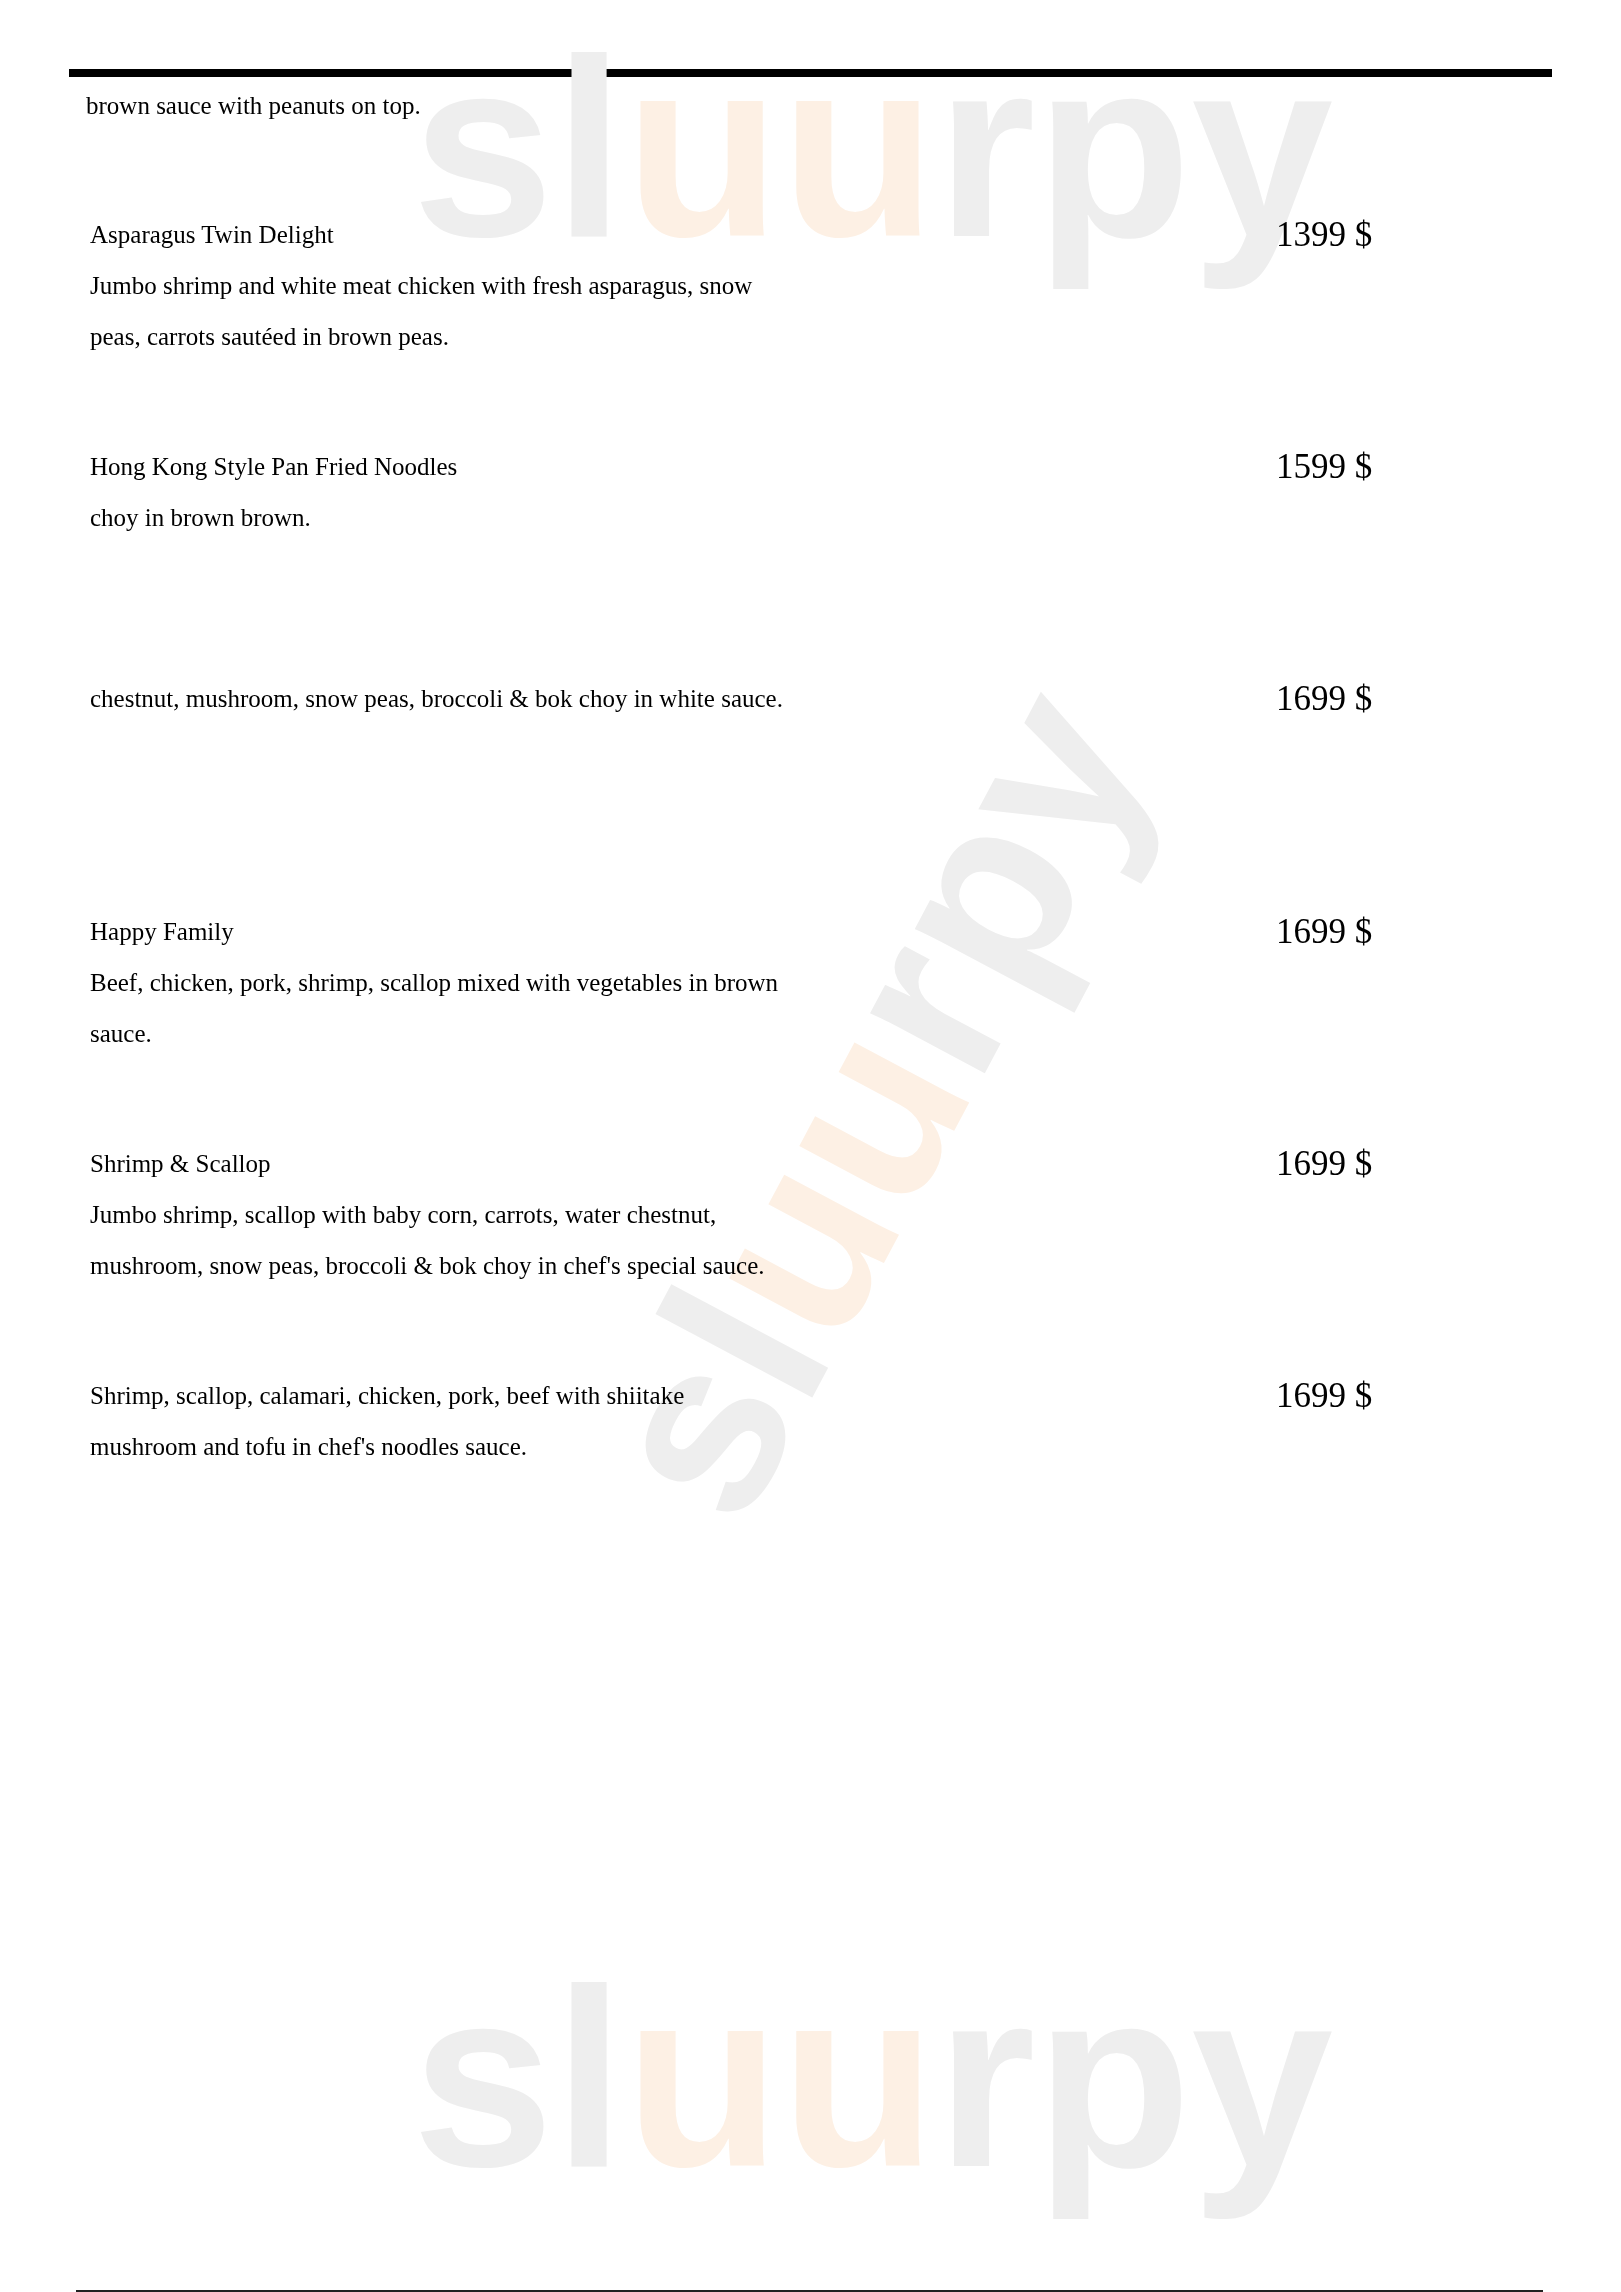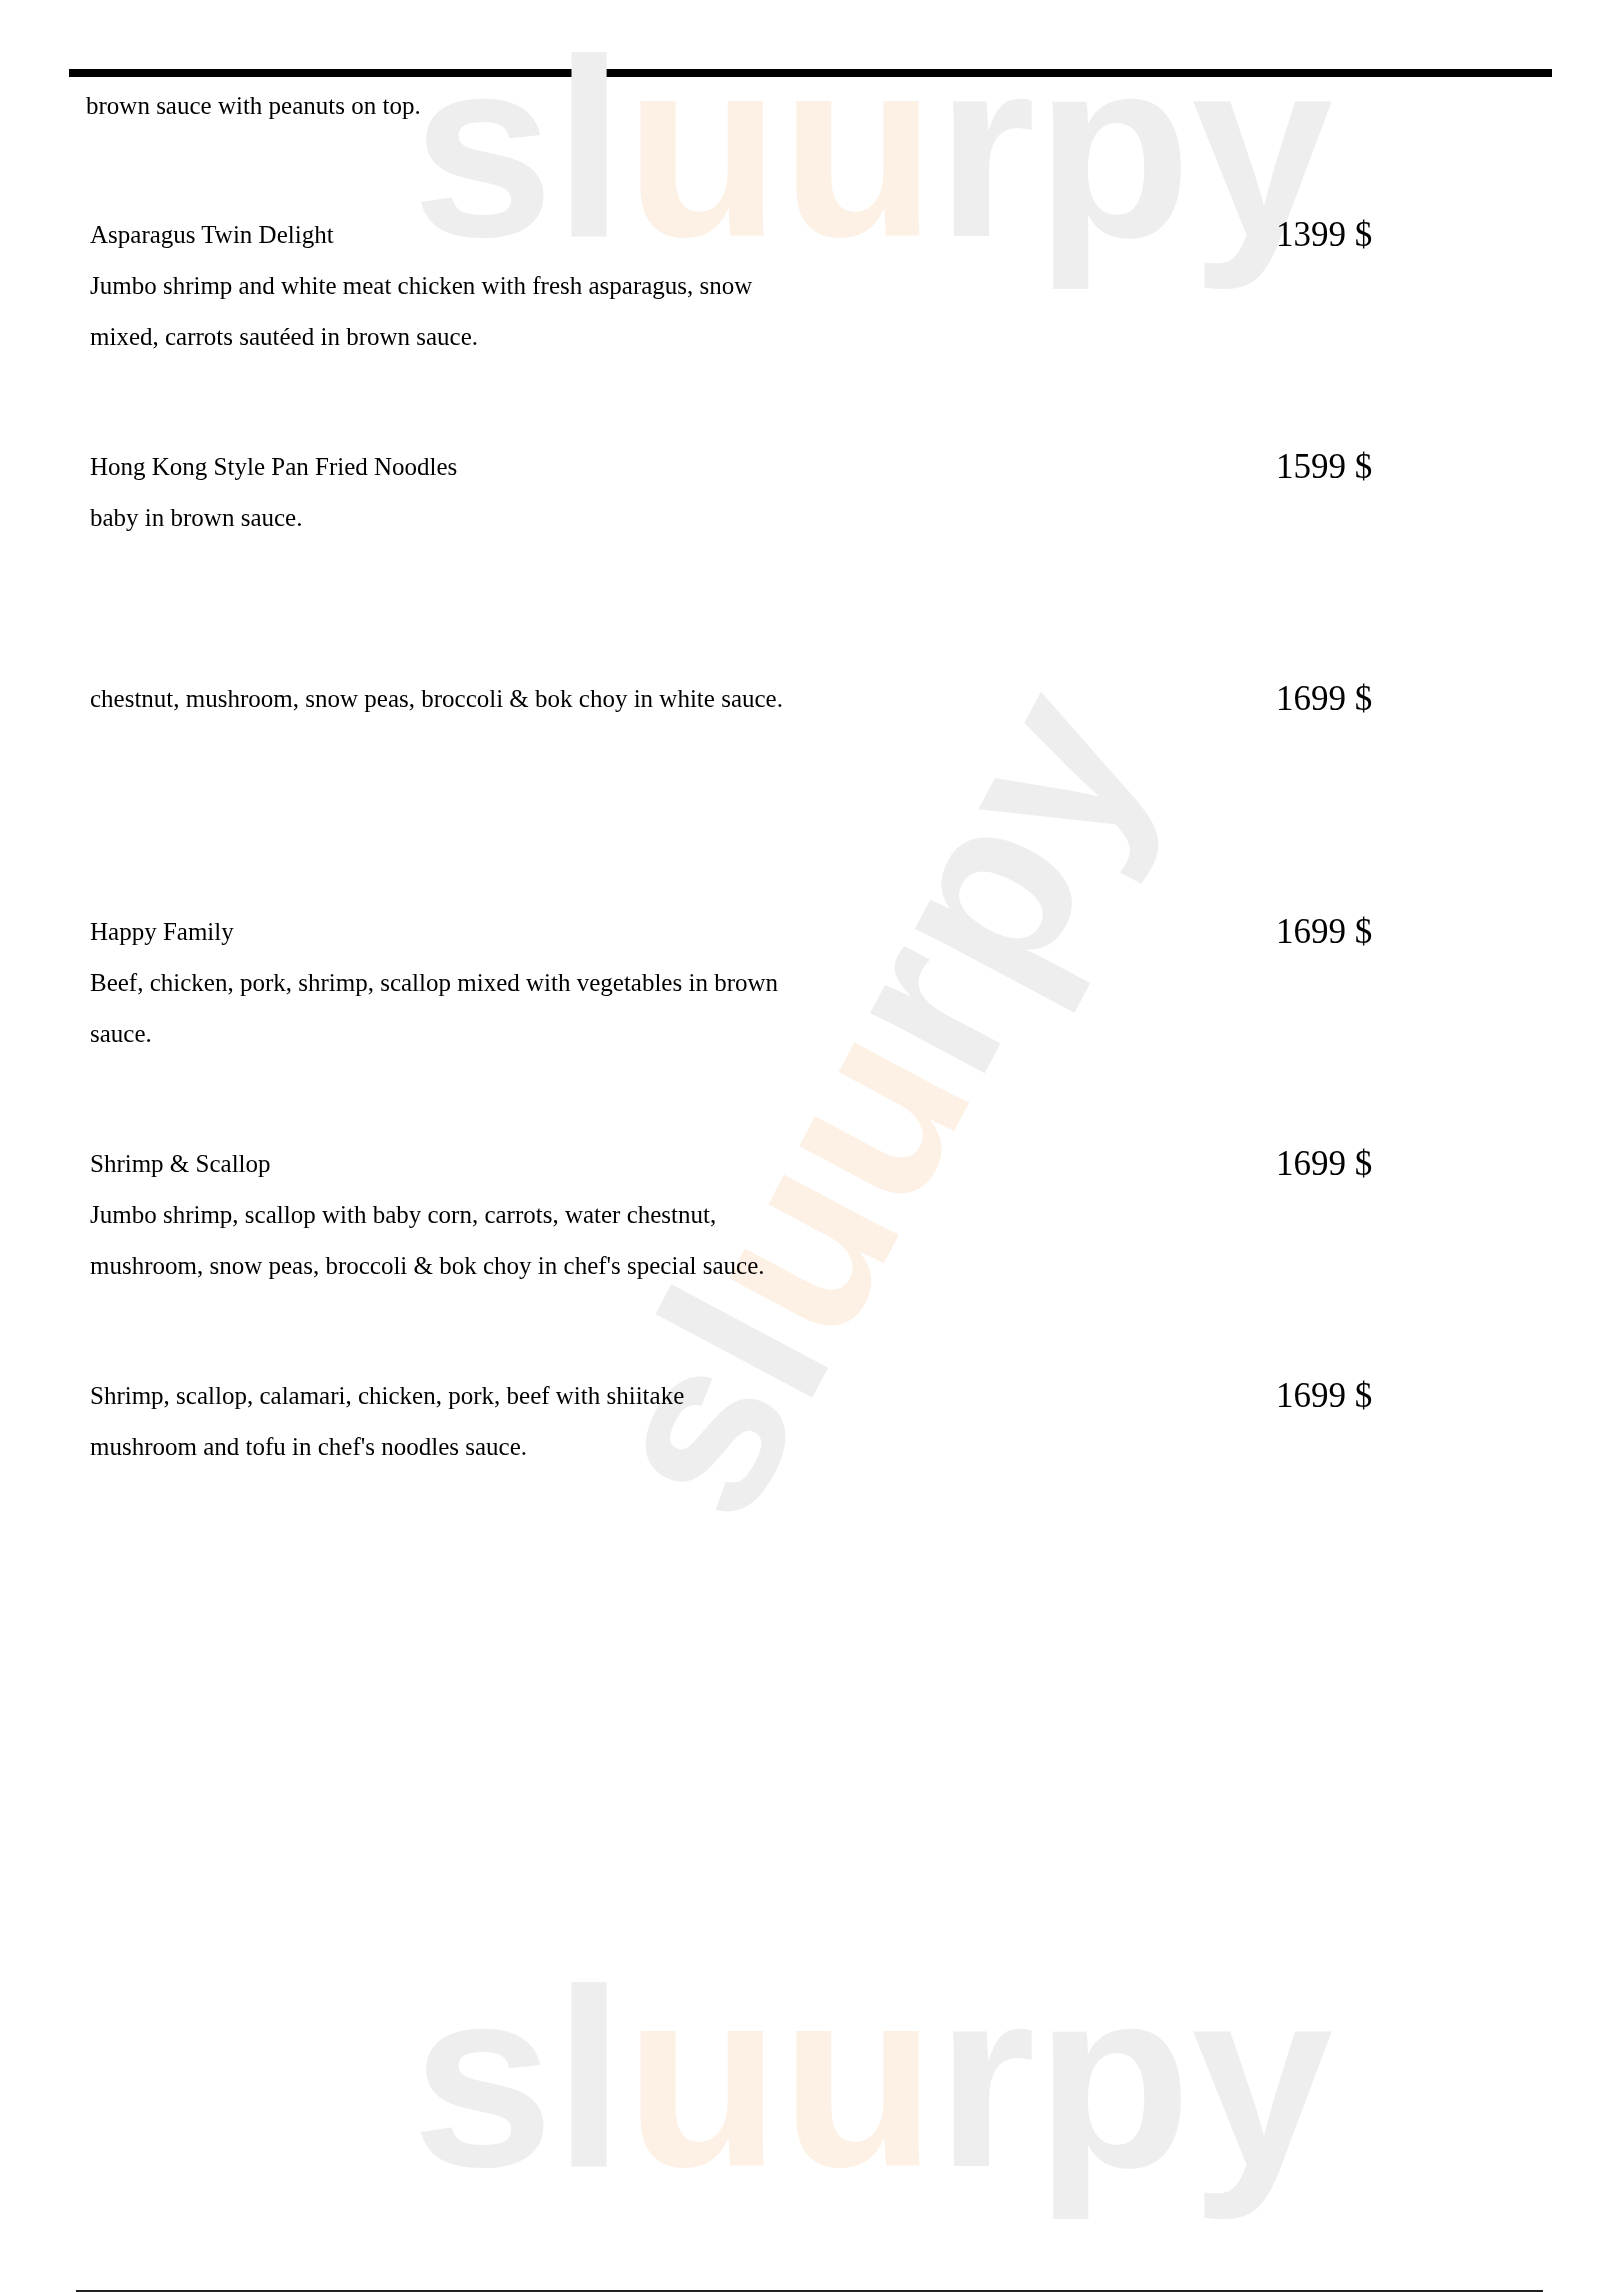--- a/index.html
+++ b/index.html
@@ -28,27 +28,27 @@
 <div class="wm wm1"><span class="g">sl</span><span class="o">uu</span><span class="g">rpy</span></div>
 <div class="wm wm2"><span class="g">sl</span><span class="o">uu</span><span class="g">rpy</span></div>
 <div class="wm wm3"><span class="g">sl</span><span class="o">uu</span><span class="g">rpy</span></div>
 
 <div class="content">
   <div class="line cont">brown sauce with peanuts on top.</div>
 
   <div class="item" style="top:209px">
     <div class="line">Asparagus Twin Delight</div>
     <div class="line">Jumbo shrimp and white meat chicken with fresh asparagus, snow</div>
-    <div class="line">mixed, carrots sautéed in brown sauce.</div>
+    <div class="line">peas, carrots sautéed in brown peas.</div>
     <div class="price">1399 $</div>
   </div>
 
   <div class="item" style="top:441px">
     <div class="line">Hong Kong Style Pan Fried Noodles</div>
-    <div class="line">baby in brown sauce.</div>
+    <div class="line">choy in brown brown.</div>
     <div class="price">1599 $</div>
   </div>
 
   <div class="item" style="top:673px">
     <div class="line">chestnut, mushroom, snow peas, broccoli &amp; bok choy in white sauce.</div>
     <div class="price">1699 $</div>
   </div>
 
   <div class="item" style="top:906px">
     <div class="line">Happy Family</div>

